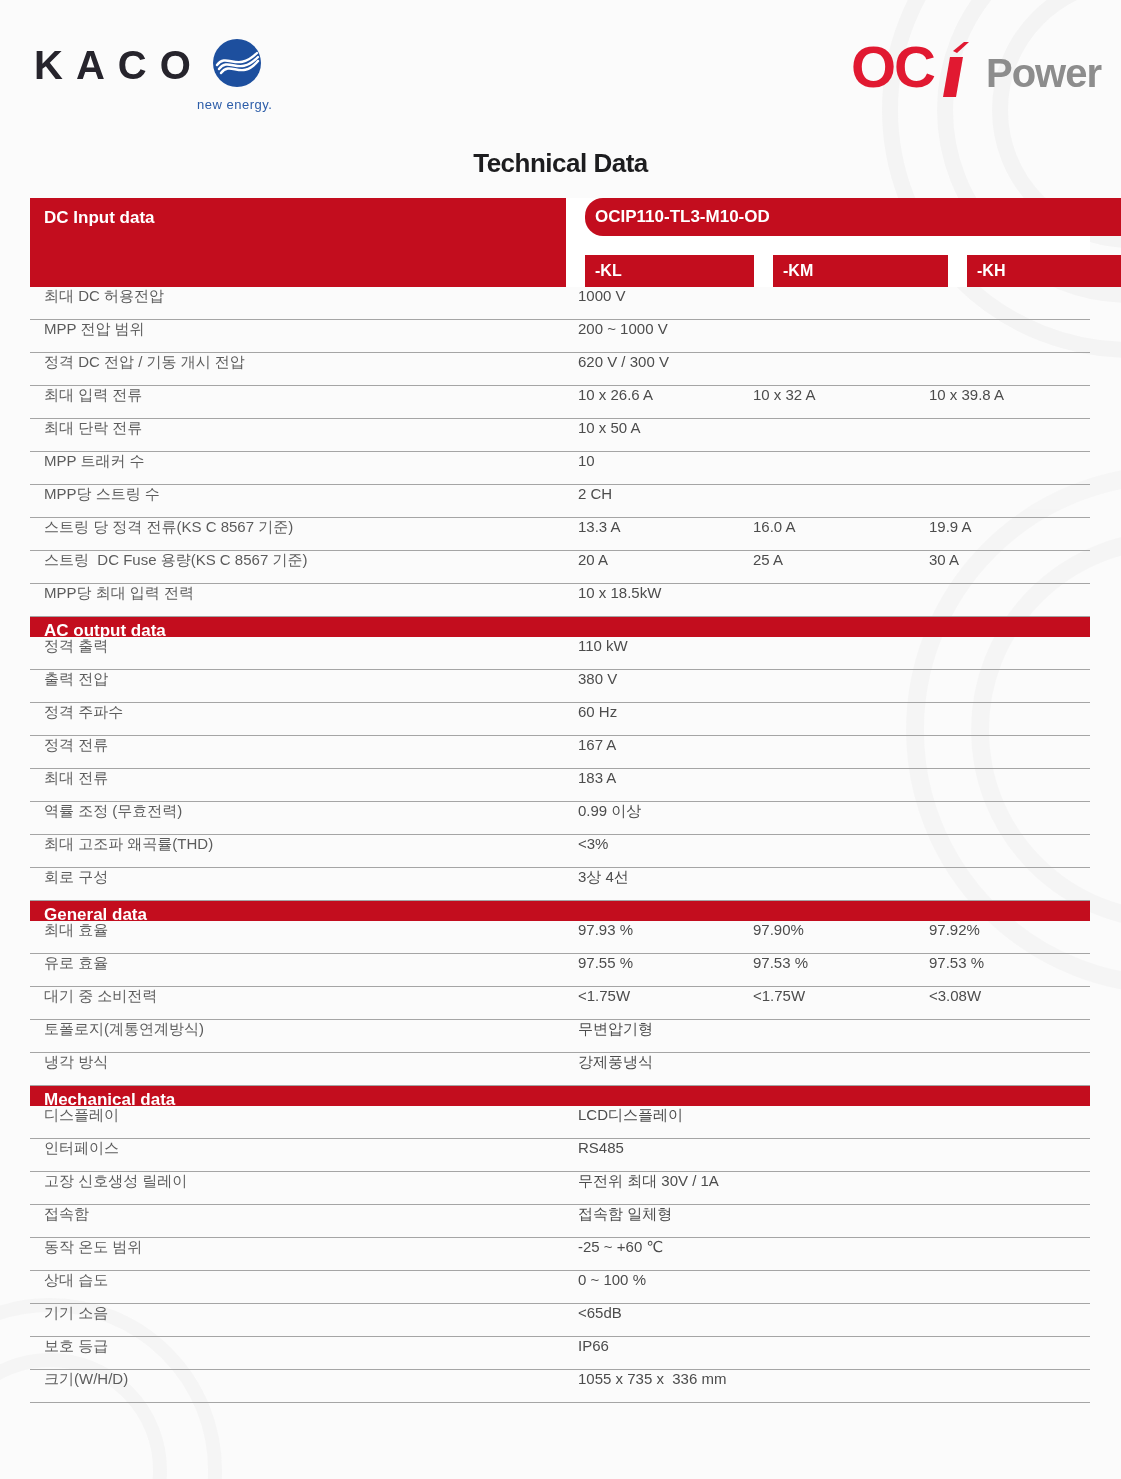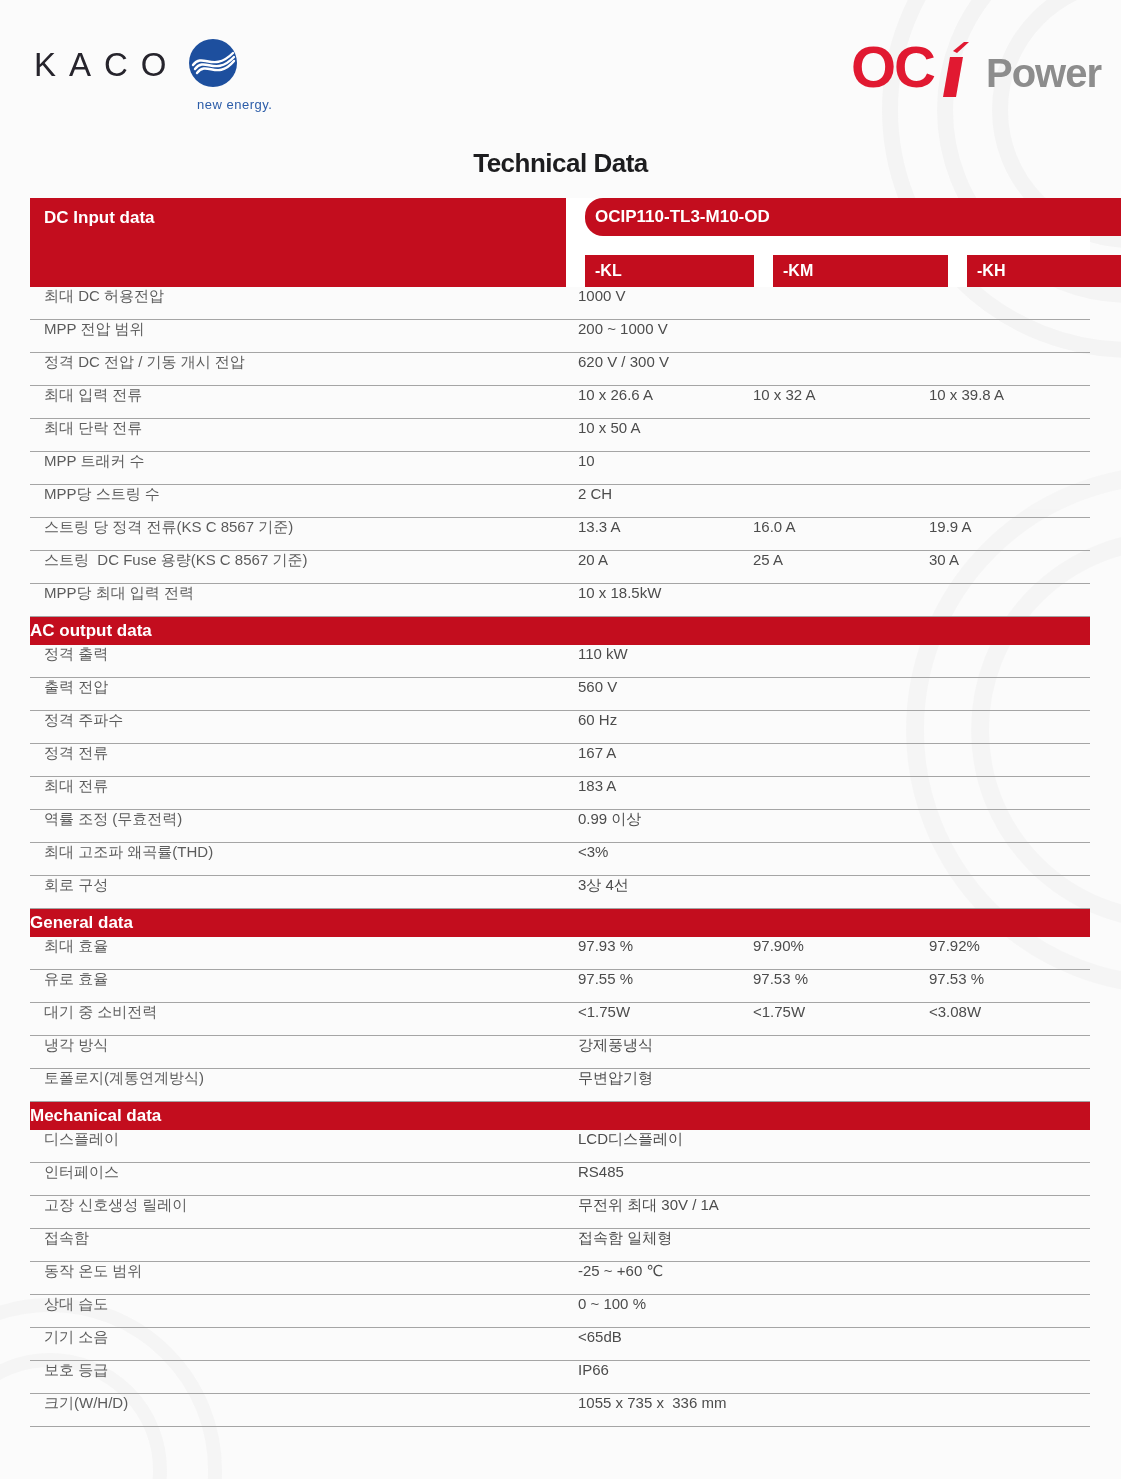--- a/index.html
+++ b/index.html
@@ -19,21 +19,21 @@
   }
   
   .bg-ripples{position:absolute;inset:0;z-index:0;pointer-events:none;}
   .content{position:relative;z-index:1;}
 
   
   .logos{position:relative;height:130px;}
   .kaco{position:absolute;left:34px;top:38px;}
   .kaco-row{display:flex;align-items:center;}
   .kaco-word{
-    font-size:33px;font-weight:normal;letter-spacing:13px;color:#26242c;
+    font-size:40px;font-weight:bold;letter-spacing:13px;color:#26242c;
     line-height:48px;
   }
   .kaco-globe{margin-left:8px;}
   .kaco-sub{
     margin-left:163px;margin-top:5px;
     font-size:13px;color:#2b5ca8;letter-spacing:0.5px;
   }
   .oci{position:absolute;left:851px;top:36px;display:flex;align-items:baseline;}
   .oci-mark{display:flex;align-items:flex-start;}
   .oci-oc{
@@ -74,23 +74,24 @@
     grid-column:2/5;grid-row:1;
     font-size:17px;font-weight:bold;
     padding-left:10px;line-height:38px;border-radius:18px;
   }
   .th-variant{
     grid-row:2;
     font-size:16px;font-weight:bold;
     padding-left:10px;line-height:32px;
   }
   .section-bar{
-    height:28px;line-height:28px;
+    height:20px;line-height:28px;
     background:var(--red);color:#fff;
     font-size:17px;font-weight:bold;
+    padding-left:14px;
   }
   .row{
     display:flex;align-items:flex-start;
     height:33px;
     border-bottom:1px solid #a5a5a5;
     font-size:15px;
   }
   .cell{white-space:pre;overflow:hidden;}
   .cell-label{flex:0 0 548px;padding-left:14px;color:#5c5c5c;}
   .cell-v{color:#4c4c4c;}
@@ -224,21 +225,21 @@
         </div>
         <div class="section-bar">AC output data</div>
         <div class="row">
           <div class="cell cell-label">정격 출력</div>
           <div class="cell cell-v cell-v1">110 kW</div>
           <div class="cell cell-v cell-v2"></div>
           <div class="cell cell-v cell-v3"></div>
         </div>
         <div class="row">
           <div class="cell cell-label">출력 전압</div>
-          <div class="cell cell-v cell-v1">560 V</div>
+          <div class="cell cell-v cell-v1">380 V</div>
           <div class="cell cell-v cell-v2"></div>
           <div class="cell cell-v cell-v3"></div>
         </div>
         <div class="row">
           <div class="cell cell-label">정격 주파수</div>
           <div class="cell cell-v cell-v1">60 Hz</div>
           <div class="cell cell-v cell-v2"></div>
           <div class="cell cell-v cell-v3"></div>
         </div>
         <div class="row">
@@ -284,31 +285,31 @@
           <div class="cell cell-v cell-v2">97.53 %</div>
           <div class="cell cell-v cell-v3">97.53 %</div>
         </div>
         <div class="row">
           <div class="cell cell-label">대기 중 소비전력</div>
           <div class="cell cell-v cell-v1">&lt;1.75W</div>
           <div class="cell cell-v cell-v2">&lt;1.75W</div>
           <div class="cell cell-v cell-v3">&lt;3.08W</div>
         </div>
         <div class="row">
+          <div class="cell cell-label">토폴로지(계통연계방식)</div>
+          <div class="cell cell-v cell-v1">무변압기형</div>
+          <div class="cell cell-v cell-v2"></div>
+          <div class="cell cell-v cell-v3"></div>
+        </div>
+        <div class="row">
           <div class="cell cell-label">냉각 방식</div>
           <div class="cell cell-v cell-v1">강제풍냉식</div>
           <div class="cell cell-v cell-v2"></div>
           <div class="cell cell-v cell-v3"></div>
         </div>
-        <div class="row">
-          <div class="cell cell-label">토폴로지(계통연계방식)</div>
-          <div class="cell cell-v cell-v1">무변압기형</div>
-          <div class="cell cell-v cell-v2"></div>
-          <div class="cell cell-v cell-v3"></div>
-        </div>
         <div class="section-bar">Mechanical data</div>
         <div class="row">
           <div class="cell cell-label">디스플레이</div>
           <div class="cell cell-v cell-v1">LCD디스플레이</div>
           <div class="cell cell-v cell-v2"></div>
           <div class="cell cell-v cell-v3"></div>
         </div>
         <div class="row">
           <div class="cell cell-label">인터페이스</div>
           <div class="cell cell-v cell-v1">RS485</div>

